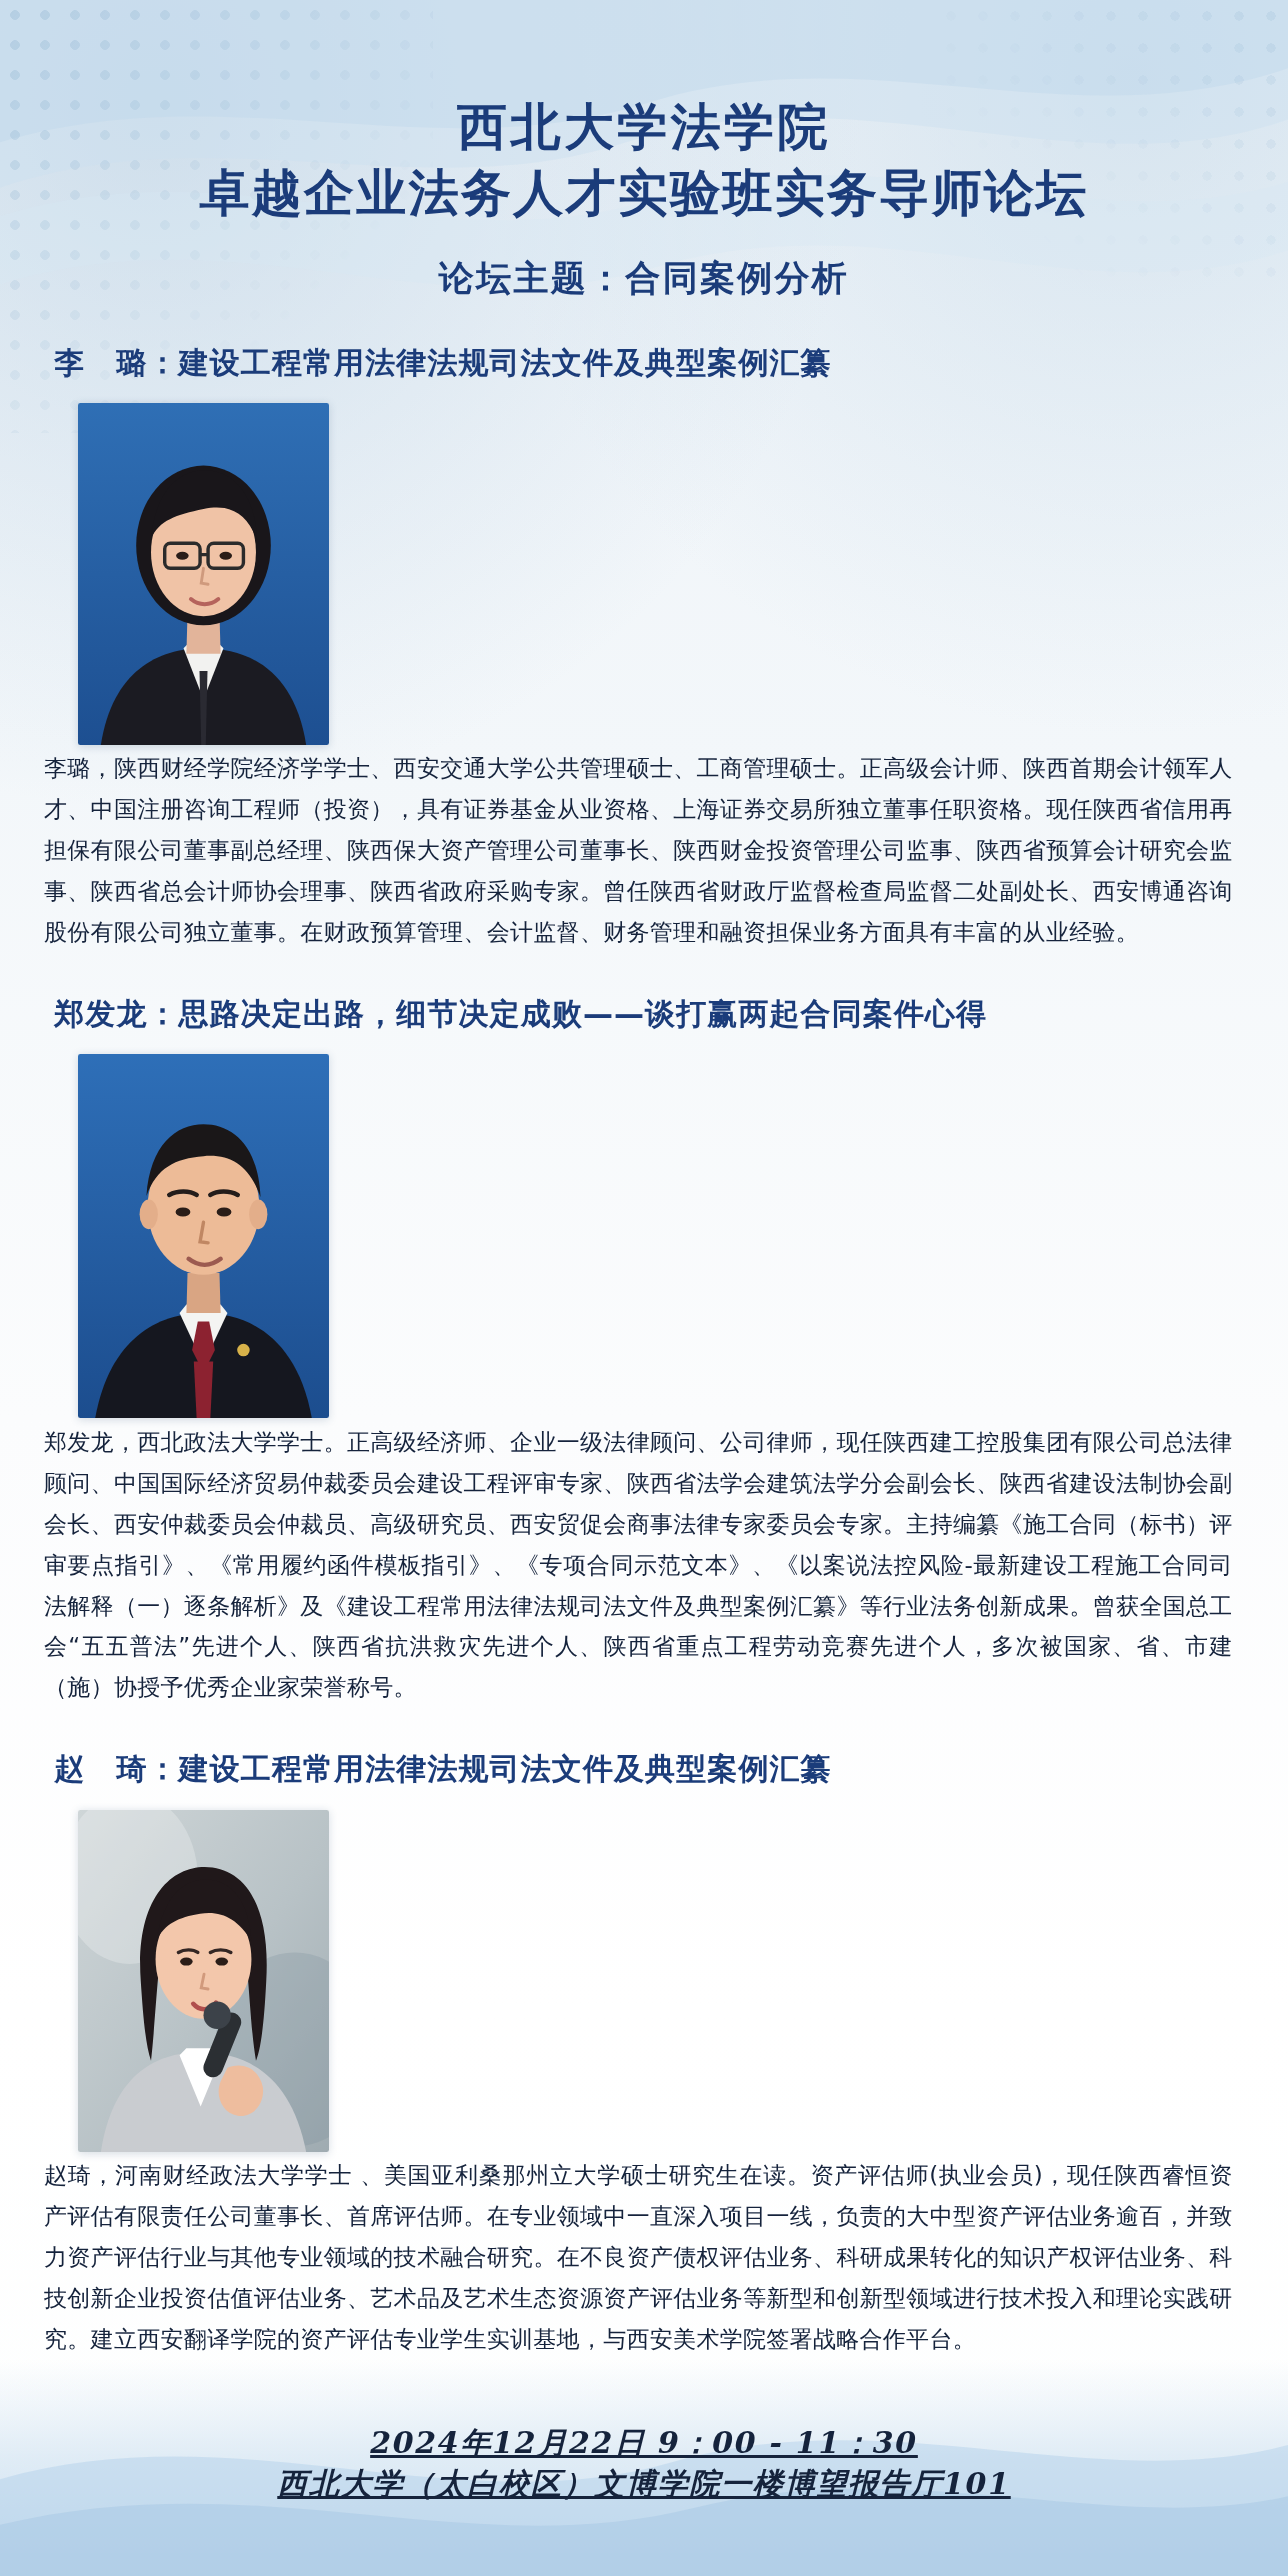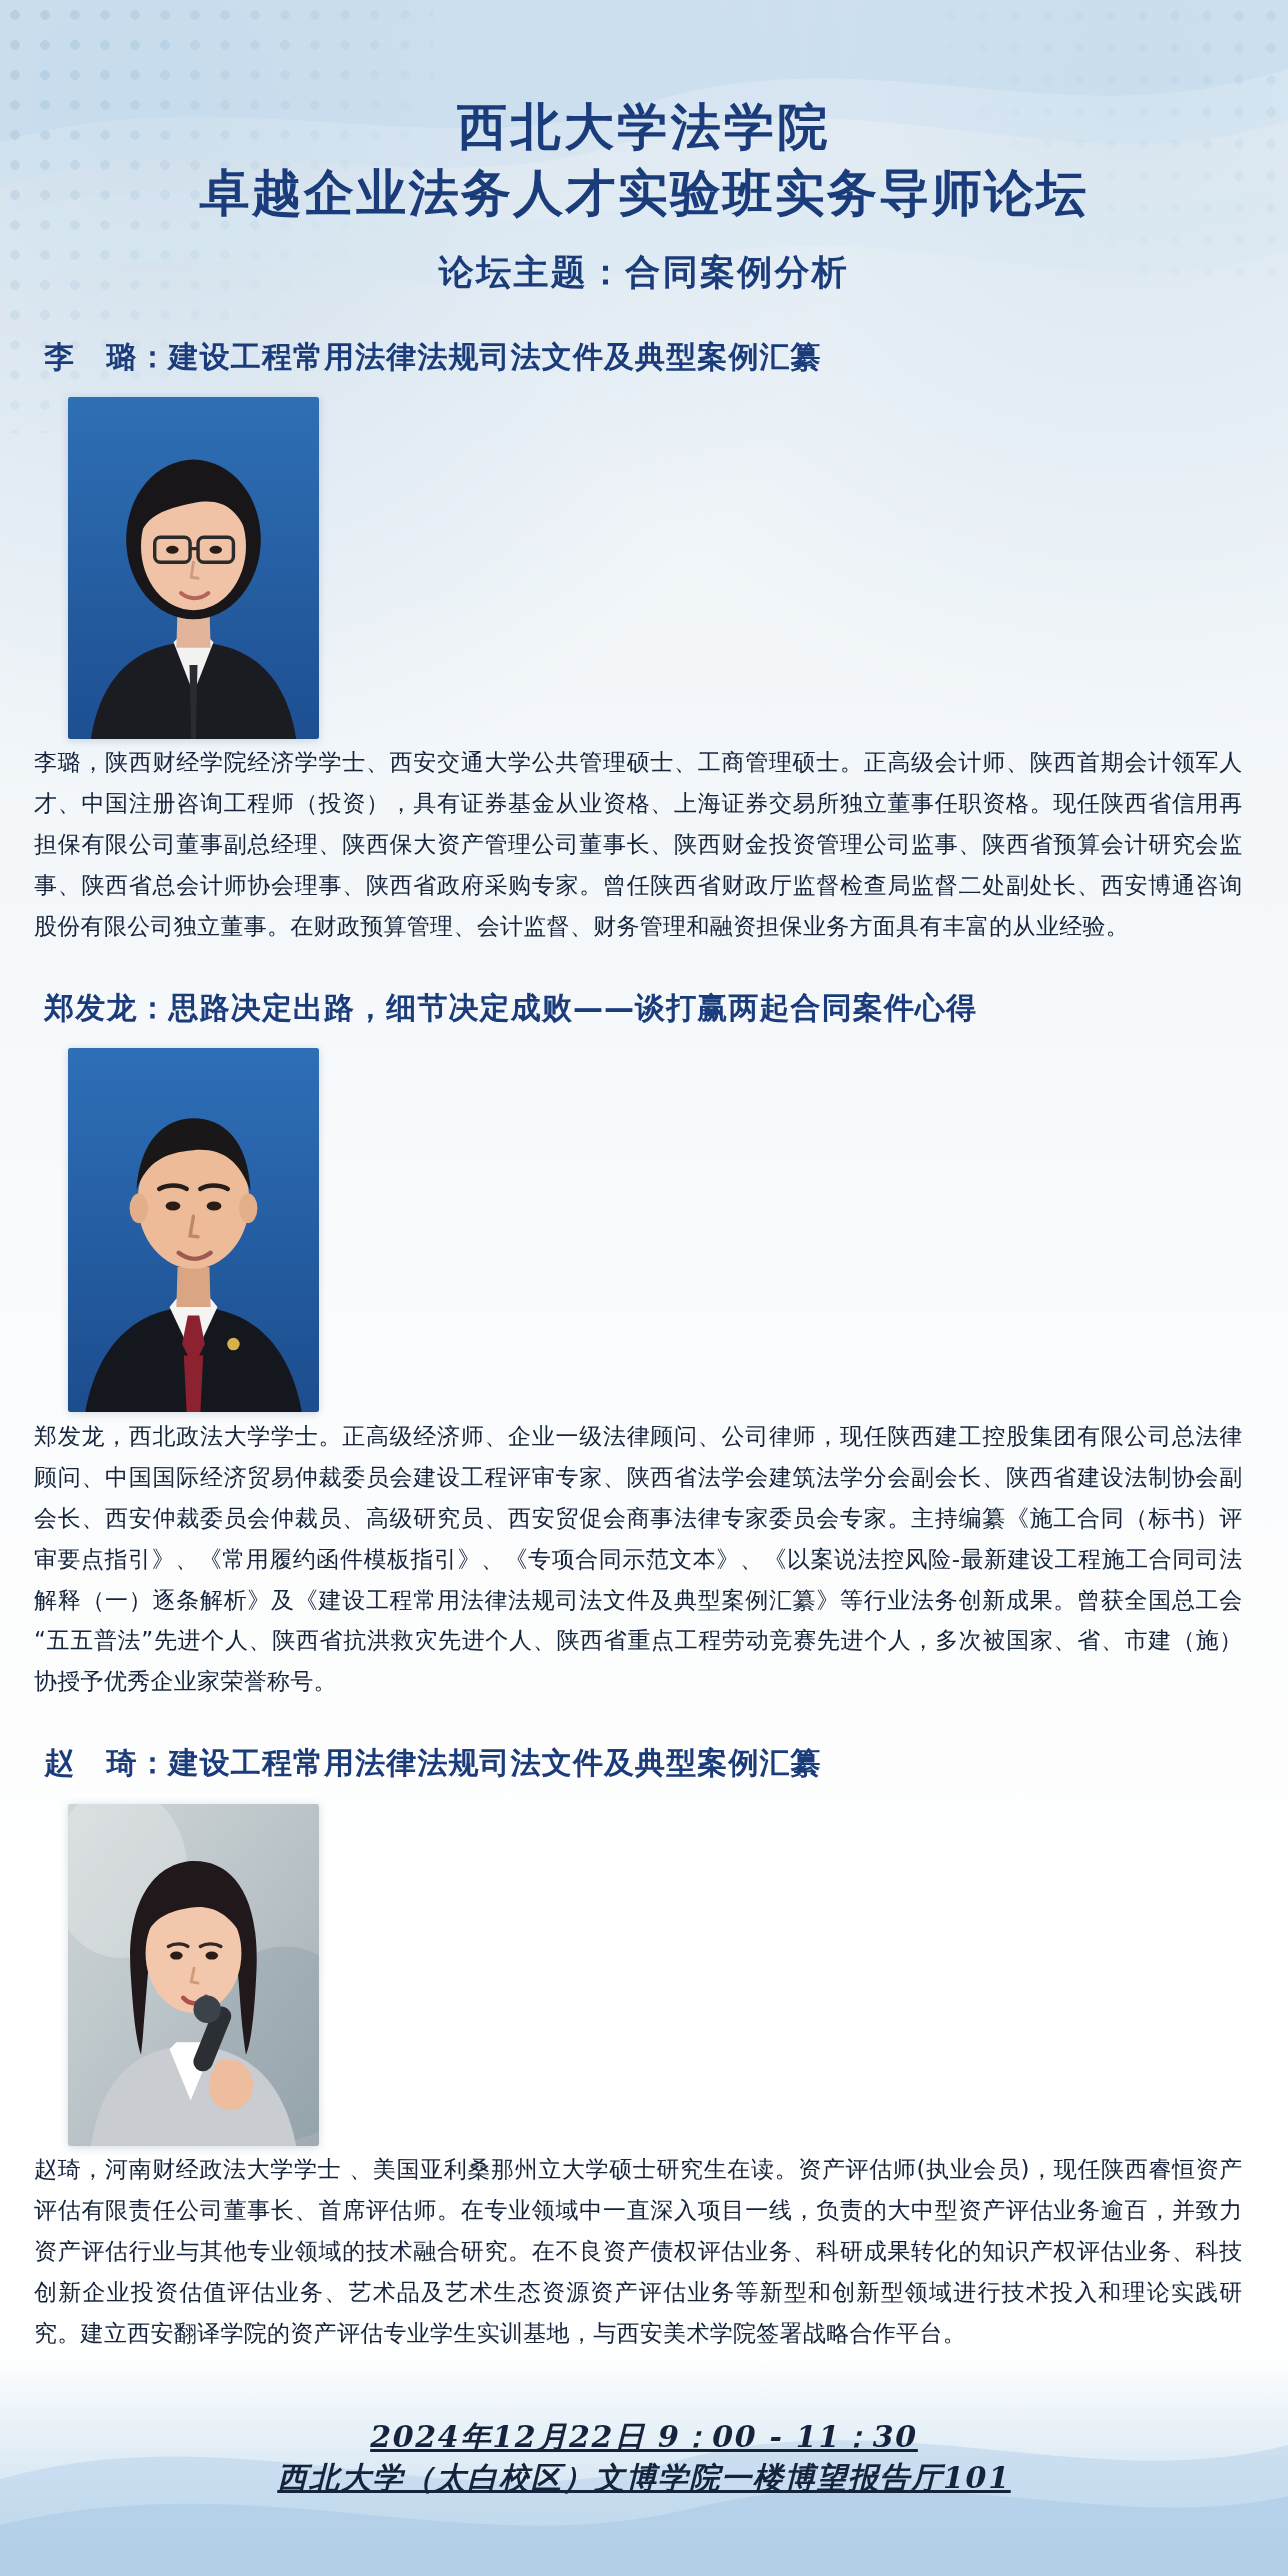--- a/index.html
+++ b/index.html
@@ -73,21 +73,21 @@
   .bottom-wave {
     position: absolute;
     left: 0; right: 0; bottom: 0; height: 239px;
     pointer-events: none;
   }
   .bottom-wave svg { display:block; width:100%; height:100%; }
 
   .content {
     position: relative;
     z-index: 5;
-    padding: 0 34px;
+    padding: 0 44px;
   }
 
   
   .header {
     text-align: center;
     padding-top: 96px;
   }
   .title-line1 {
     font-family: "DejaVu Sans", "Liberation Sans", sans-serif;
     font-weight: bold;
@@ -103,21 +103,21 @@
     letter-spacing: 2.3px;
     color: #1b3c7a;
     line-height: 1.3;
     margin-top: 2px;
   }
   .subtitle {
     font-weight: bold;
     font-size: 35px;
     letter-spacing: 2.3px;
     color: #1b3c7a;
-    margin-top: 23px;
+    margin-top: 29px;
   }
 
   
   .speaker {
     margin-top: 40px;
   }
   .speaker-heading {
     font-weight: bold;
     font-size: 30px;
     letter-spacing: 1.1px;

